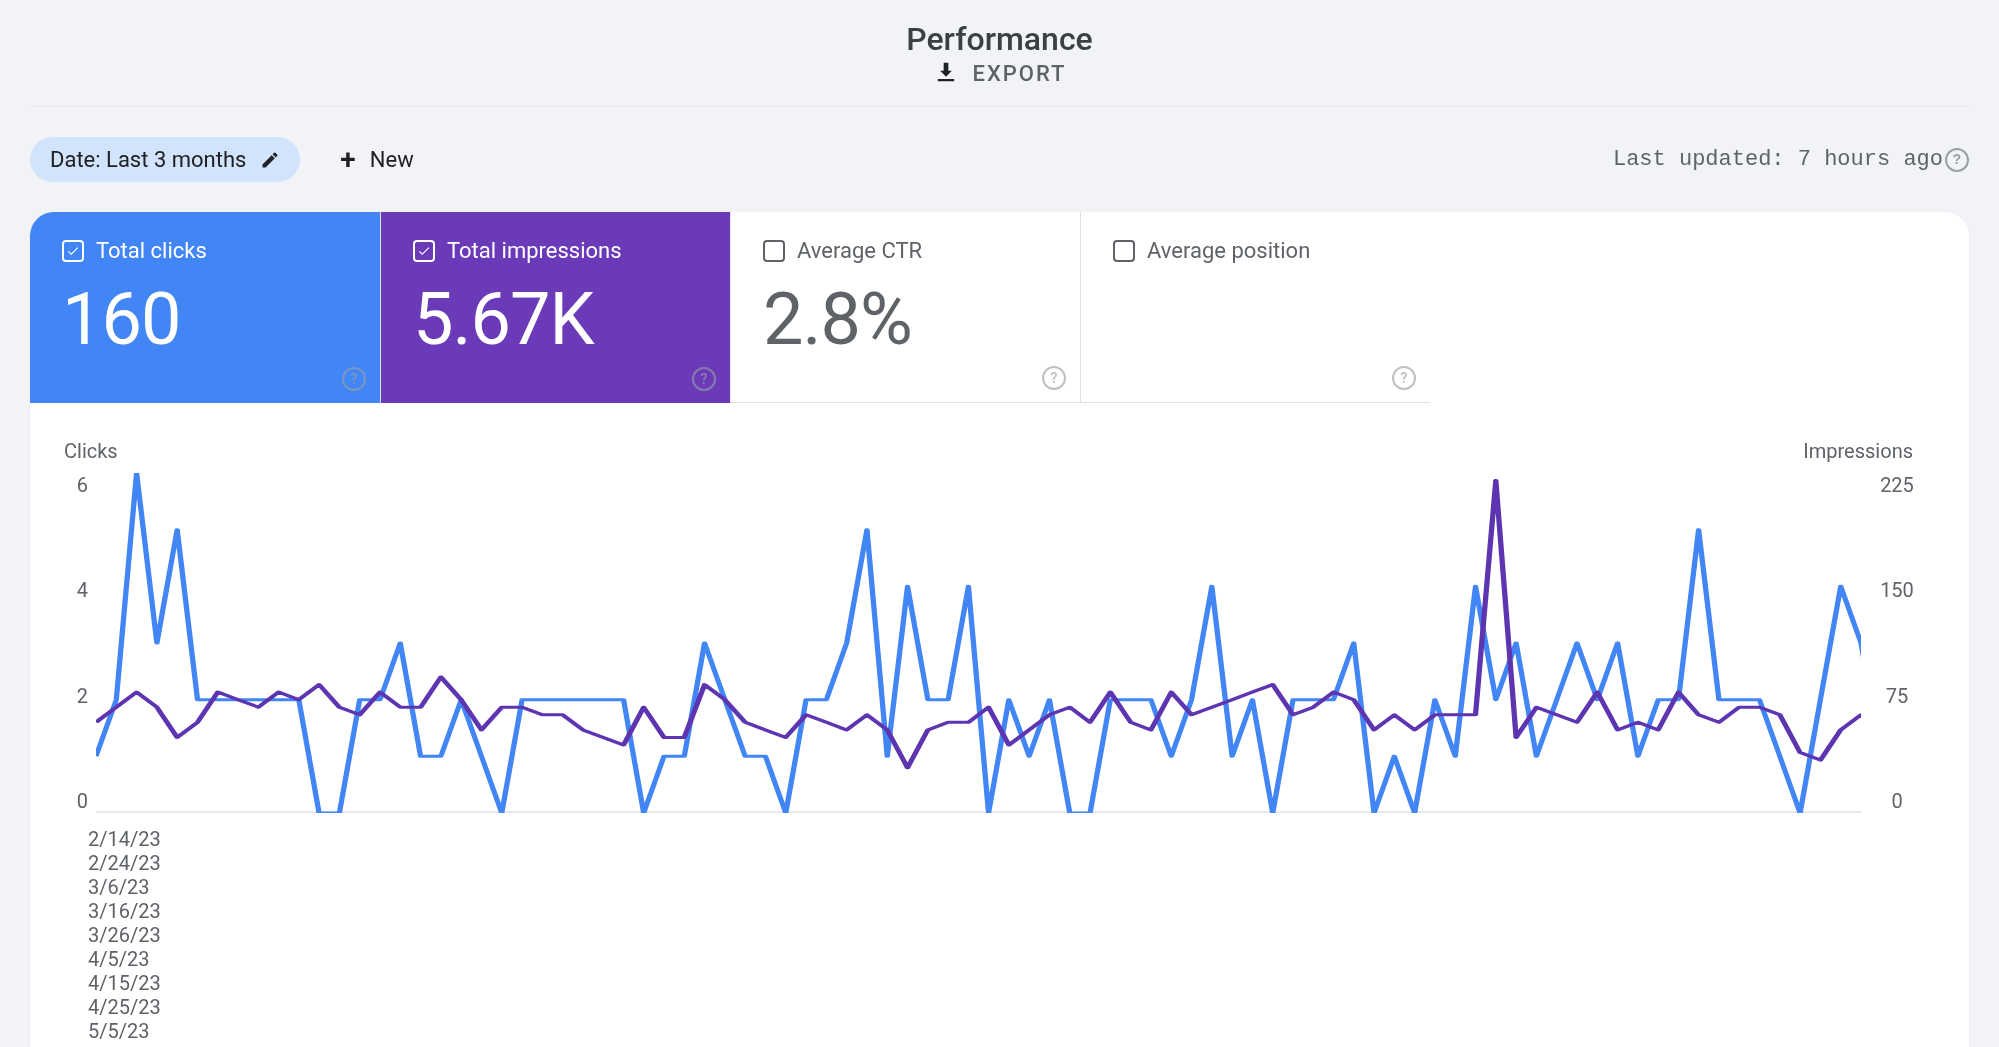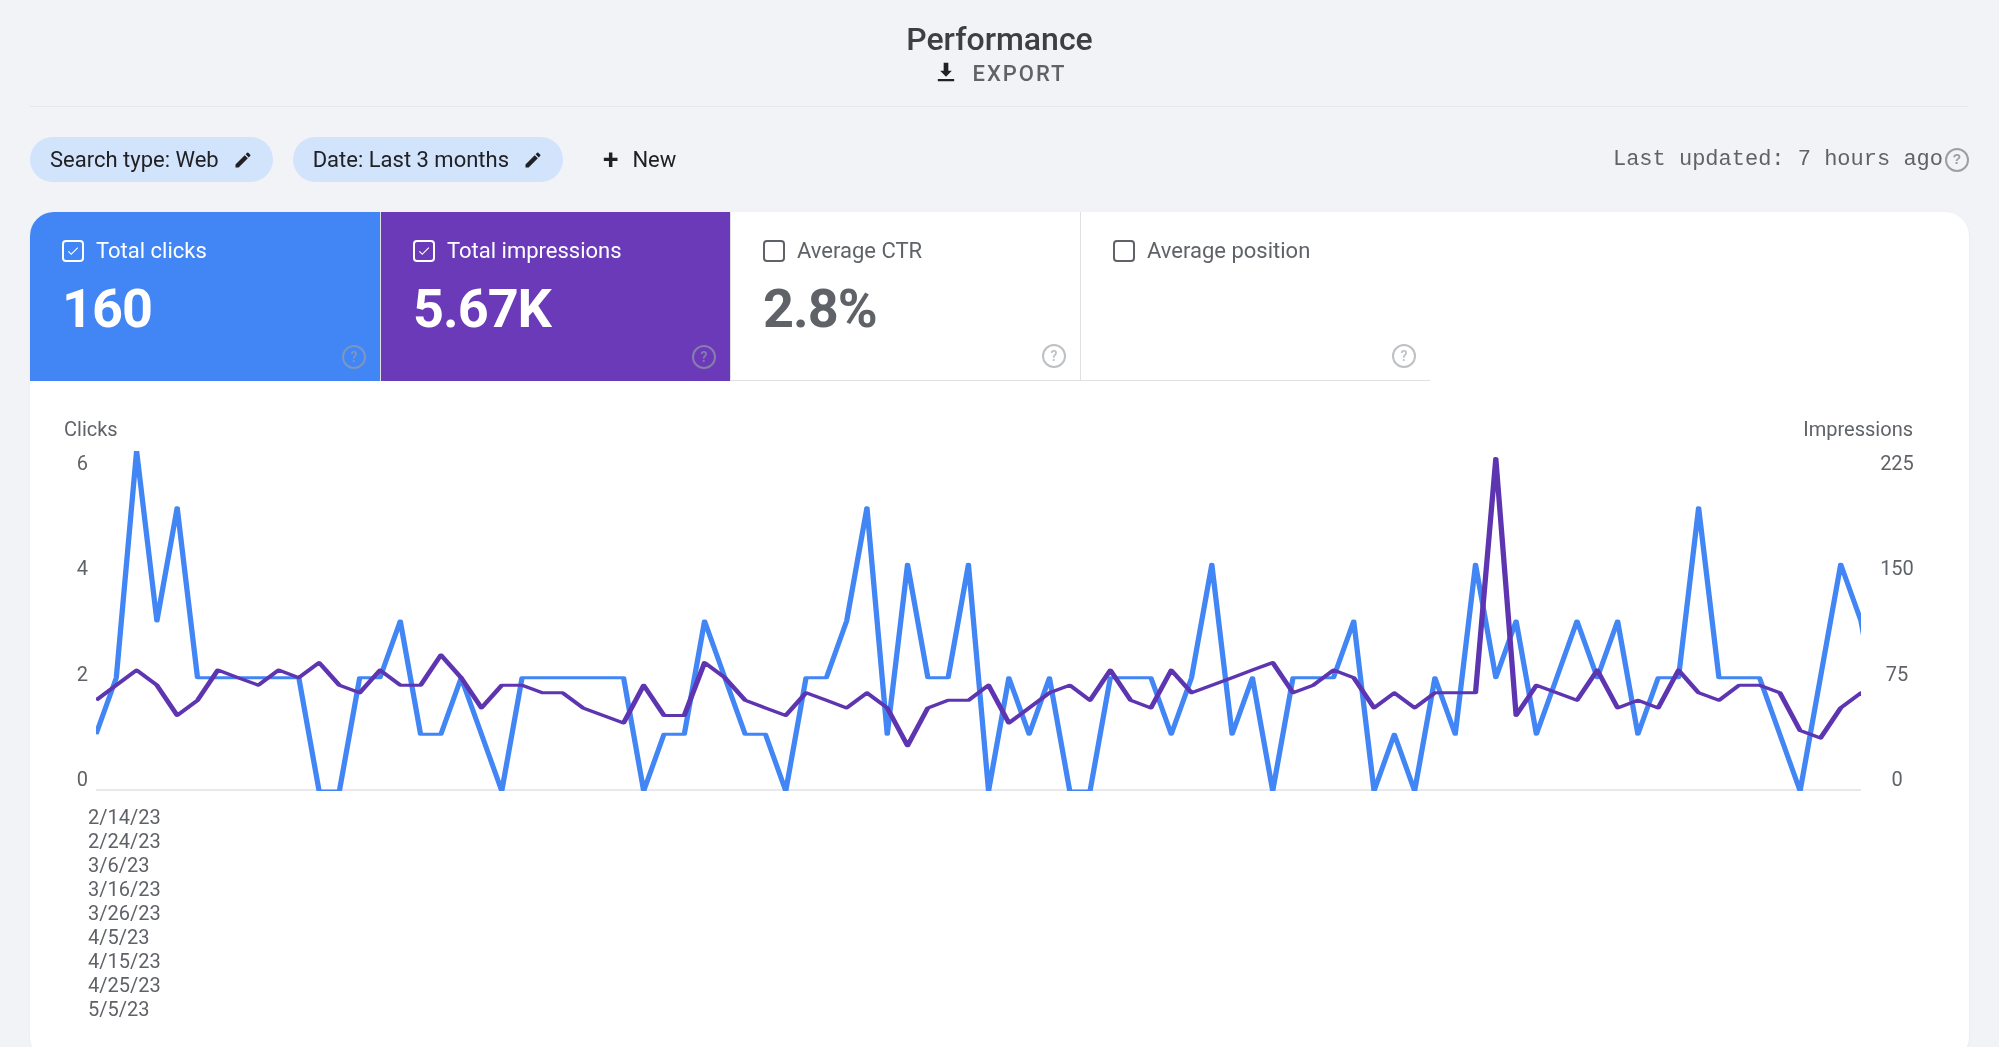--- a/index.html
+++ b/index.html
@@ -40,21 +40,21 @@
   .metrics{display:flex;border-bottom:0;}
   .metric{position:relative;width:350px;padding:26px 32px 40px 32px;}
   .metric + .metric{border-left:1px solid var(--border);}
   .metric.clicks{background:var(--blue);color:#fff;}
   .metric.impressions{background:var(--purple);color:#fff;}
   .metric.off{background:var(--card);color:var(--muted);border-bottom:1px solid var(--border);}
   .m-head{display:flex;align-items:center;gap:12px;font-size:22px;}
   .cbox{width:22px;height:22px;border:2px solid currentColor;border-radius:4px;
     display:inline-flex;align-items:center;justify-content:center;}
   .cbox.checked svg{display:block;} .cbox svg{display:none;}
-  .m-val{font-size:54px;font-weight:700;margin-top:14px;letter-spacing:-1px;}
+  .m-val{font-size:72px;font-weight:400;margin-top:14px;letter-spacing:-1px;}
   .metric .qm{position:absolute;right:14px;bottom:12px;opacity:.65;}
   .metric.off .m-val{color:var(--muted);}
   .chart-wrap{padding:36px 48px 40px 26px;}
   .chart-head{display:flex;justify-content:space-between;color:var(--muted);
     font-size:20px;padding:0 8px 10px 8px;}
   .xticks{display:flex;justify-content:space-between;color:var(--muted);
     font-size:20px;padding:14px 44px 0 32px;flex-direction:column;}
   .yticks-l{position:absolute;left:0;top:0;height:100%;display:flex;
     flex-direction:column;justify-content:space-between;color:var(--muted);
     font-size:20px;text-align:right;width:32px;}
@@ -73,26 +73,20 @@
     <div class="title">Performance</div>
     <div class="export">
       <svg width="28" height="28" viewBox="0 0 24 24" fill="#202124">
           <path d="M5 20h14v-2H5v2zm7-4 5-5h-3V4h-4v7H7l5 5z"></path>
         </svg>
       <span class="export-txt">EXPORT</span>
     </div>
   </div>
 
   <div class="filters">
-    <div class="chip">
-      <span>Search type: Web</span>
-      <svg class="pencil" viewBox="0 0 24 24" fill="#202124">
-          <path d="M3 17.25V21h3.75L17.81 9.94l-3.75-3.75L3 17.25zM20.71 7.04a1 1 0 0 0 0-1.41l-2.34-2.34a1 1 0 0 0-1.41 0L15.13 5.12l3.75 3.75 1.83-1.83z"></path>
-        </svg>
-    </div>
     <div class="chip">
       <span>Date: Last 3 months</span>
       <svg class="pencil" viewBox="0 0 24 24" fill="#202124">
           <path d="M3 17.25V21h3.75L17.81 9.94l-3.75-3.75L3 17.25zM20.71 7.04a1 1 0 0 0 0-1.41l-2.34-2.34a1 1 0 0 0-1.41 0L15.13 5.12l3.75 3.75 1.83-1.83z"></path>
         </svg>
     </div>
     <div class="new">
       <span class="plus">+</span>
       <span>New</span>
     </div>

